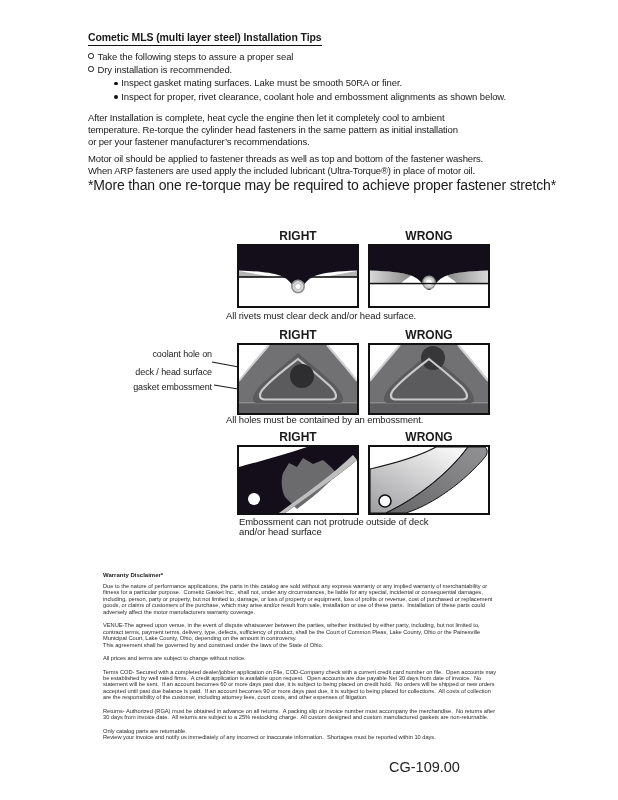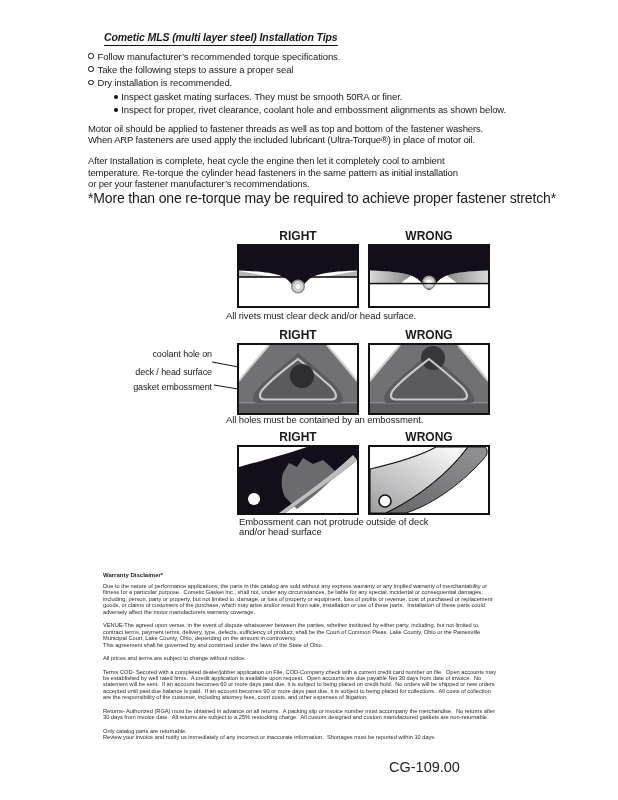--- a/index.html
+++ b/index.html
@@ -6,22 +6,22 @@
   body{
     width:618px;height:800px;background:#ffffff;overflow:hidden;
     font-family:"Liberation Sans", sans-serif;color:#1a1a1a;
     -webkit-font-smoothing:antialiased;
   }
   .page{position:relative;width:618px;height:800px;background:#fff;}
 
   
   .top{position:absolute;left:88px;top:27px;width:470px;}
   .title{
-    display:inline-block;margin-left:16px;font-size:10.5px;font-weight:bold;
-    letter-spacing:-0.1px;border-bottom:1.6px solid #111;padding-bottom:1.5px;font-style:italic;
+    display:inline-block;font-size:10.5px;font-weight:bold;
+    letter-spacing:-0.1px;border-bottom:1.6px solid #111;padding-bottom:1.5px;
   }
   .bullets{margin-top:4px;font-size:9.5px;line-height:13.4px;letter-spacing:-0.1px;}
   .b-line{display:flex;align-items:baseline;}
   .ring{
     flex:0 0 auto;width:3.5px;height:3.5px;border:1px solid #111;border-radius:50%;
     margin-right:4px;position:relative;top:-1px;
   }
   .dot{
     flex:0 0 auto;width:3.8px;height:3.8px;background:#111;border-radius:50%;
     margin-right:3.5px;position:relative;top:-1px;
@@ -63,45 +63,41 @@
 <body>
 
 <div class="page">
 
   <div class="top">
     <div class="title">Cometic MLS (multi layer steel) Installation Tips</div>
 
     <div class="bullets">
       <div class="b-line">
         <span class="ring"></span>
-        <span>Follow manufacturer’s recommended torque specifications.</span>
-      </div>
-      <div class="b-line">
-        <span class="ring"></span>
         <span>Take the following steps to assure a proper seal</span>
       </div>
       <div class="b-line">
         <span class="ring"></span>
         <span>Dry installation is recommended.</span>
       </div>
       <div class="b-line sub">
         <span class="dot"></span>
-        <span>Inspect gasket mating surfaces.  They must be smooth 50RA or finer.</span>
+        <span>Inspect gasket mating surfaces.  Lake must be smooth 50RA or finer.</span>
       </div>
       <div class="b-line sub">
         <span class="dot"></span>
         <span>Inspect for proper, rivet clearance, coolant hole and embossment alignments as shown below.</span>
       </div>
     </div>
 
-    <p class="para">Motor oil should be applied to fastener threads as well as top and bottom of the fastener washers.
-When ARP fasteners are used apply the included lubricant (Ultra-Torque®) in place of motor oil.</p>
     <p class="para gap2">After Installation is complete, heat cycle the engine then let it completely cool to ambient
 temperature. Re-torque the cylinder head fasteners in the same pattern as initial installation
 or per your fastener manufacturer’s recommendations.</p>
+    <p class="para">Motor oil should be applied to fastener threads as well as top and bottom of the fastener washers.
+When ARP fasteners are used apply the included lubricant (Ultra-Torque®) in place of motor oil.</p>
     <div class="note">*More than one re-torque may be required to achieve proper fastener stretch*</div>
   </div>
 
   <div class="dcol" style="left:237px;top:230px;">
     <div class="dlabel">RIGHT</div>
     <div class="dbox h64">
       <svg viewBox="0 0 118 60" preserveAspectRatio="none">
         <rect x="0" y="0" width="118" height="60" fill="#ffffff"></rect>
         <polygon points="0,25 34,31 0,31" fill="#b4b4b4"></polygon>
         <polygon points="118,25 84,31 118,31" fill="#b4b4b4"></polygon>

